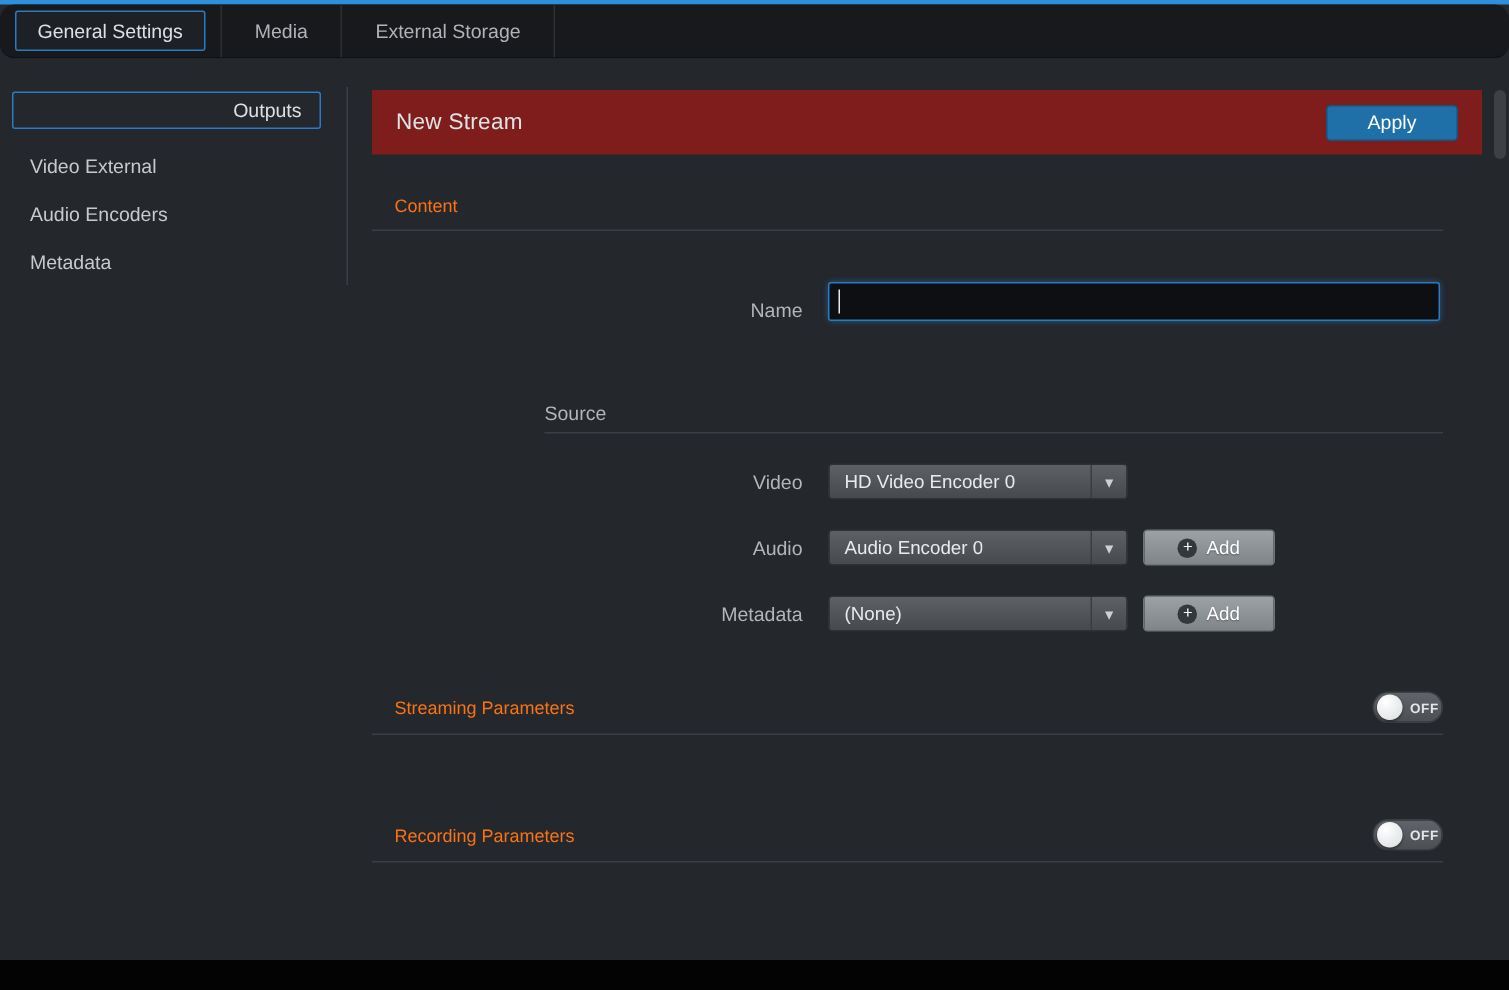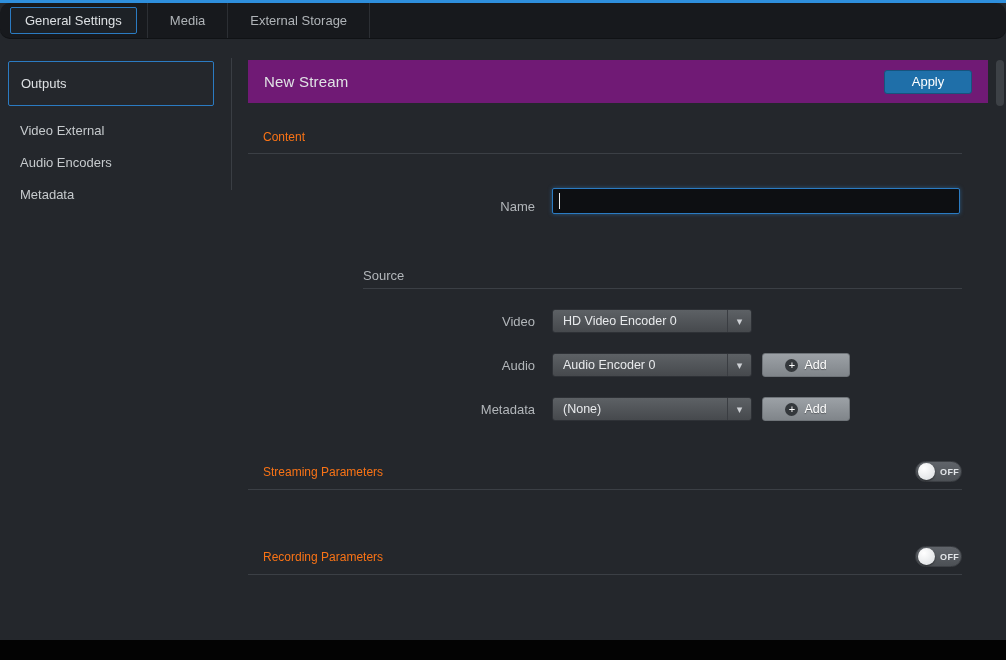--- a/index.html
+++ b/index.html
@@ -31,27 +31,27 @@
   }
 
   
   .sidebar { position:absolute; top:39px; left:0; width:232px; padding-top:22px; }
   .sidebar-divider { position:absolute; top:58px; left:231px; width:1px; height:132px; background:#3a3e44; }
   .side-item {
     font-size:13px; color:#c6cacd; padding:7px 12px 7px 20px; margin:3px 0; cursor:default;
   }
   .side-item.selected {
     border:1px solid #2b7bc2; border-radius:2px; margin:0 18px 10px 8px;
-    padding:14px 12px; color:#dde0e3; background:#24272c;
+    padding:4px 12px; color:#dde0e3; background:#24272c;text-align:right;
   }
 
   
   .panel { position:absolute; top:60px; left:248px; width:740px; }
   .panel-header {
-    height:43px; background:#701a75; display:flex; align-items:center;
+    height:43px; background:#7f1d1d; display:flex; align-items:center;
     justify-content:space-between; padding:0 16px;
   }
   .panel-title { font-size:15px; color:#e0e3e5; letter-spacing:.2px; }
   .apply-btn {
     width:88px; height:24px; background:#1f6fa9; border:1px solid #17537d;
     border-radius:3px; color:#fff; font-size:13px; font-family:inherit; cursor:pointer;
   }
 
   .section-head { font-size:12px; color:#f97316; padding-left:15px; }
   .rule { border:none; border-top:1px solid #3b3f45; margin-right:26px; }

